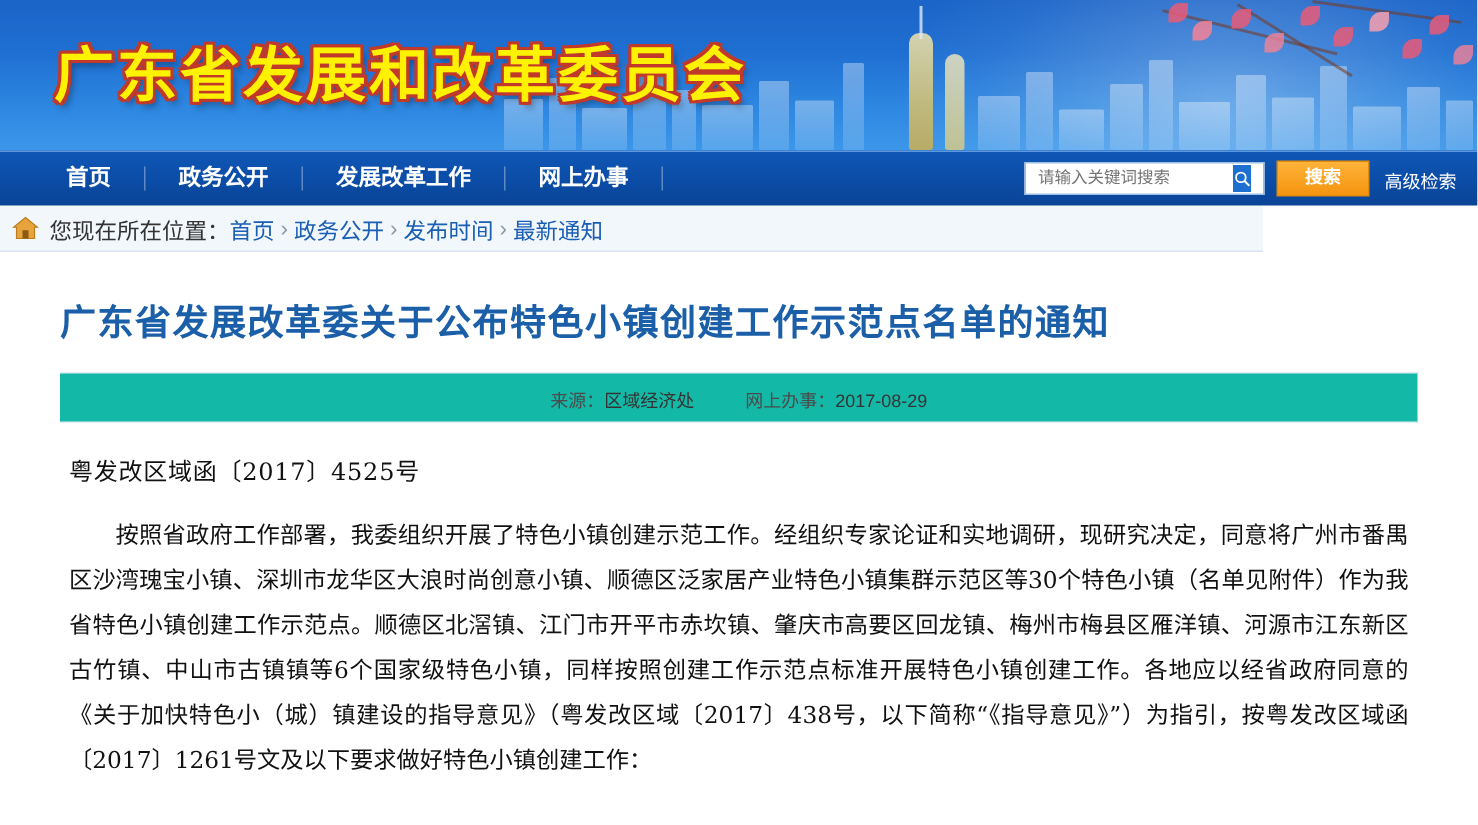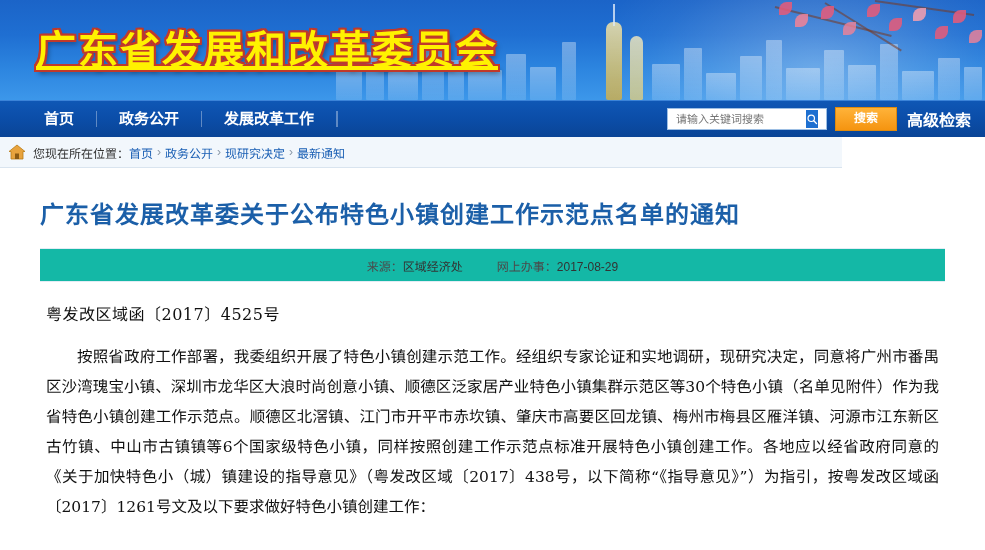--- a/index.html
+++ b/index.html
@@ -97,21 +97,20 @@
     font-family: "DejaVu Serif", serif;
     font-weight: bold;
     font-size: 40px;
     letter-spacing: 2px;
     color: #fff200;
     text-shadow:
       -2px 0 #c0392b, 2px 0 #c0392b, 0 -2px #c0392b, 0 2px #c0392b,
       -2px -2px #c0392b, 2px -2px #c0392b, -2px 2px #c0392b, 2px 2px #c0392b,
       3px 4px 5px rgba(0,0,0,0.35);
     white-space: nowrap;
-    text-decoration: underline;
   }
 
   
   .navbar {
     position: relative;
     width: 985px;
     height: 36px;
     background: linear-gradient(180deg, #0f57b5 0%, #0b4da8 50%, #0a4496 100%);
     border-top: 1px solid #3b83d8;
     display: flex;
@@ -187,36 +186,36 @@
     font-size: 12px;
     font-weight: bold;
     line-height: 20px;
     text-align: center;
     cursor: pointer;
     font-family: "Liberation Sans", sans-serif;
   }
   .btn-adv {
     margin-left: 10px;
     color: #ffffff;
-    font-size: 16px;
-    font-weight: bold;
+    font-size: 12px;
+    font-weight: normal;
     cursor: pointer;
     white-space: nowrap;
     padding-right: 4px;
   }
 
   
   .crumb-bar {
     width: 842px;
     height: 30px;
     background: #f2f7fc;
     border-bottom: 1px solid #d9e4ef;
     display: flex;
     align-items: center;
-    font-size: 12px;
+    font-size: 15px;
     color: #333333;
   }
   .home-ico {
     margin-left: 8px;
     margin-right: 7px;
     width: 18px;
     height: 16px;
     position: relative;
     flex: none;
   }
@@ -326,20 +325,21 @@
 </div>
 
 <div class="navbar">
   <div class="nav-items">
     <div class="nav-item">首页</div>
     <div class="nav-sep"></div>
     <div class="nav-item">政务公开</div>
     <div class="nav-sep"></div>
     <div class="nav-item">发展改革工作</div>
     <div class="nav-sep"></div>
+    <div class="nav-item">网上办事</div>
     <div class="nav-sep"></div>
   </div>
 
   <div class="search-area">
     <div class="search-box">
       <input class="search-input" type="text" placeholder="请输入关键词搜索" style="">
       <button class="search-ico-btn">
         <svg width="12" height="12" viewBox="0 0 16 16">
           <circle cx="7" cy="7" r="4.3" fill="none" stroke="#ffffff" stroke-width="1.6"></circle>
           <line x1="10.3" y1="10.3" x2="14" y2="14" stroke="#ffffff" stroke-width="1.8" stroke-linecap="round"></line>
@@ -356,21 +356,21 @@
     <svg width="18" height="16" viewBox="0 0 18 16">
       <polygon points="9,1 17,7.5 15,7.5 15,15 3,15 3,7.5 1,7.5" fill="#e8a33d" stroke="#b97c18" stroke-width="0.8"></polygon>
       <rect x="7" y="9.5" width="4" height="5.5" fill="#8c5a12"></rect>
     </svg>
   </div>
   <span class="crumb-text">您现在所在位置：</span>
   <span class="crumb-link">首页</span>
   <span class="crumb-arrow">›</span>
   <span class="crumb-link">政务公开</span>
   <span class="crumb-arrow">›</span>
-  <span class="crumb-link">现研究决定</span>
+  <span class="crumb-link">发布时间</span>
   <span class="crumb-arrow">›</span>
   <span class="crumb-link">最新通知</span>
 </div>
 
 <div class="article">
   <div class="doc-title">广东省发展改革委关于公布特色小镇创建工作示范点名单的通知</div>
 
   <div class="meta-bar">
     <div class="meta-item">
       <span>来源：</span><span class="val">区域经济处</span>

